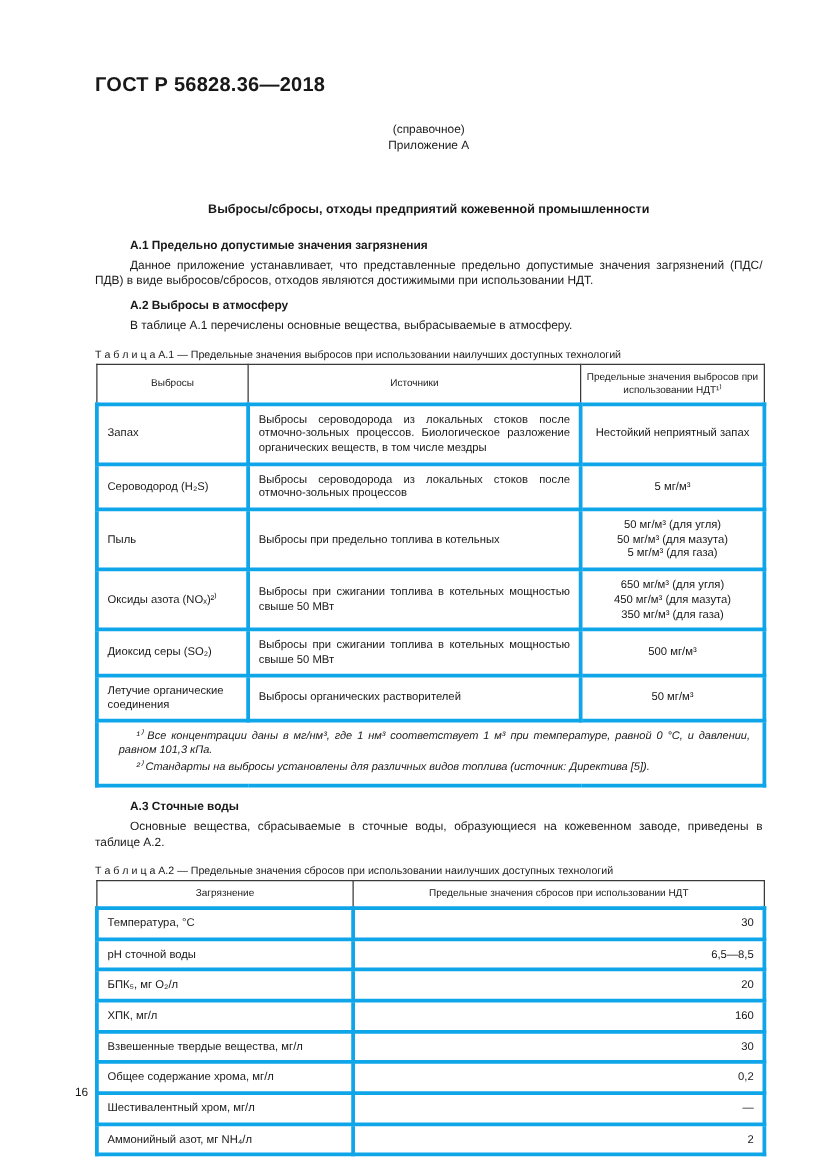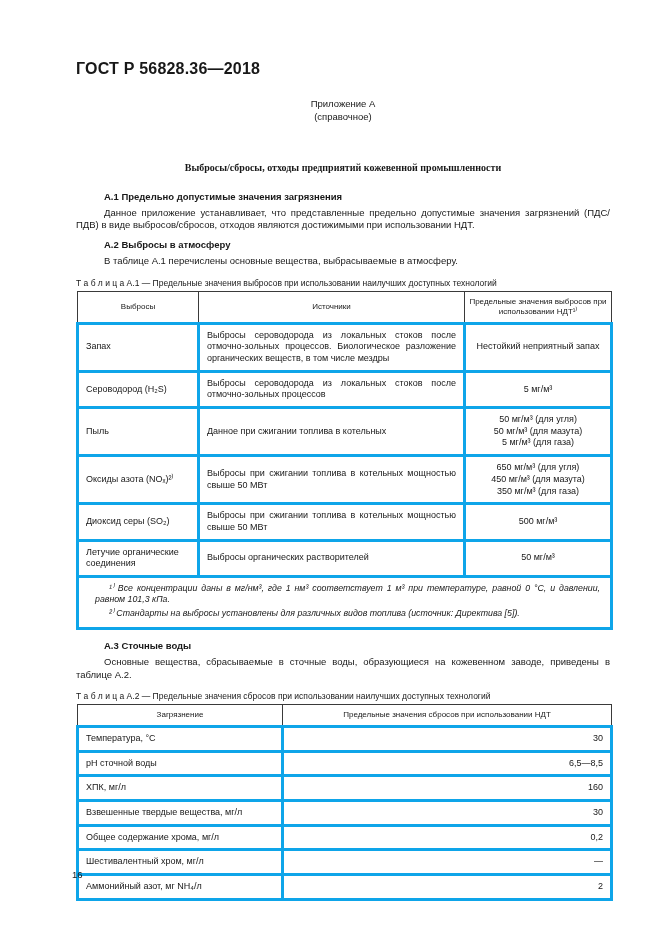--- a/index.html
+++ b/index.html
@@ -4,50 +4,50 @@
 <style>
   html,body{margin:0;padding:0;}
   body{
     width:661px;height:935px;background:#ffffff;position:relative;
     font-family:"Liberation Sans",sans-serif;color:#181818;
     -webkit-font-smoothing:antialiased;
   }
   .page{position:absolute;inset:0;padding:60px 51px 0 76px;}
   .doc-header{font-weight:bold;font-size:16px;margin-bottom:20px;letter-spacing:.2px;}
   .appendix{text-align:center;font-size:9.5px;line-height:1.35;margin-bottom:38px;}
-  .main-title{text-align:center;font-weight:bold;font-size:10px;margin:0 0 18px 0;font-family:Liberation Serif, serif;}
+  .main-title{text-align:center;font-weight:bold;font-size:10px;margin:0 0 18px 0;}
   .sec-heading{font-weight:bold;font-size:9.5px;margin:8px 0 5px 28px;}
   .para{font-size:9.5px;line-height:1.3;text-indent:28px;text-align:justify;margin:0 0 5px 0;}
   .tbl-caption{font-size:8.5px;margin:10px 0 3px 0;}
   table.tbl{border-collapse:collapse;width:534px;table-layout:fixed;}
   .tbl th{
     border:1px solid #3a3a3a;font-weight:normal;font-size:8px;line-height:1.25;
     padding:5px 4px;text-align:center;vertical-align:middle;
   }
   .tbl td{
     border:3px solid #0ea5e9;font-size:9px;line-height:1.3;
     padding:5px 7px;vertical-align:middle;
   }
   .tbl-a1 td.c2{text-align:justify;}
   .tbl-a1 td.c3{text-align:center;white-space:pre-line;padding:5px 4px;}
   .tbl-a1 td.fn{padding:5px 10px 6px 16px;font-style:italic;}
   .tbl-a1 .fn p{margin:0 0 2px 0;font-size:8.8px;line-height:1.3;text-indent:14px;text-align:justify;}
   .tbl-a2 td.c2{text-align:right;}
-  .page-number{position:absolute;left:72px;top:869px;font-size:9.5px;}
+  .page-number{position:absolute;left:60px;top:869px;font-size:9.5px;}
 </style>
 </head>
 <body>
 
 <div class="page">
 
   <div class="doc-header">ГОСТ Р 56828.36—2018</div>
 
   <div class="appendix">
+    <div>(справочное)</div>
     <div>Приложение А</div>
-    <div>(справочное)</div>
   </div>
 
   <div class="main-title">Выбросы/сбросы, отходы предприятий кожевенной промышленности</div>
 
   <div class="sec-heading">А.1  Предельно допустимые значения загрязнения</div>
   <p class="para">Данное приложение устанавливает, что представленные предельно допустимые значения загрязнений (ПДС/ПДВ) в виде выбросов/сбросов, отходов являются достижимыми при использовании НДТ.</p>
 
   <div class="sec-heading">А.2  Выбросы в атмосферу</div>
   <p class="para">В таблице А.1 перечислены основные вещества, выбрасываемые в атмосферу.</p>
 
@@ -72,21 +72,21 @@
         <td class="c2">Выбросы сероводорода из локальных стоков после отмочно-зольных процессов. Биологическое разложение органических веществ, в том числе мездры</td>
         <td class="c3">Нестойкий неприятный запах</td>
       </tr>
       <tr>
         <td class="c1">Сероводород (H₂S)</td>
         <td class="c2">Выбросы сероводорода из локальных стоков после отмочно-зольных процессов</td>
         <td class="c3">5 мг/м³</td>
       </tr>
       <tr>
         <td class="c1">Пыль</td>
-        <td class="c2">Данное при сжигании топлива в котельных</td>
+        <td class="c2">Выбросы при предельно топлива в котельных</td>
         <td class="c3">50 мг/м³ (для угля)
 50 мг/м³ (для мазута)
 5 мг/м³ (для газа)</td>
       </tr>
       <tr>
         <td class="c1">Оксиды азота (NOₓ)²⁾</td>
         <td class="c2">Выбросы при сжигании топлива в котельных мощностью свыше 50 МВт</td>
         <td class="c3">650 мг/м³ (для угля)
 450 мг/м³ (для мазута)
 350 мг/м³ (для газа)</td>
@@ -129,20 +129,24 @@
     <tbody>
       <tr>
         <td class="c1">Температура, °С</td>
         <td class="c2">30</td>
       </tr>
       <tr>
         <td class="c1">pH сточной воды</td>
         <td class="c2">6,5—8,5</td>
       </tr>
       <tr>
+        <td class="c1">БПК₅, мг О₂/л</td>
+        <td class="c2">20</td>
+      </tr>
+      <tr>
         <td class="c1">ХПК, мг/л</td>
         <td class="c2">160</td>
       </tr>
       <tr>
         <td class="c1">Взвешенные твердые вещества, мг/л</td>
         <td class="c2">30</td>
       </tr>
       <tr>
         <td class="c1">Общее содержание хрома, мг/л</td>
         <td class="c2">0,2</td>

